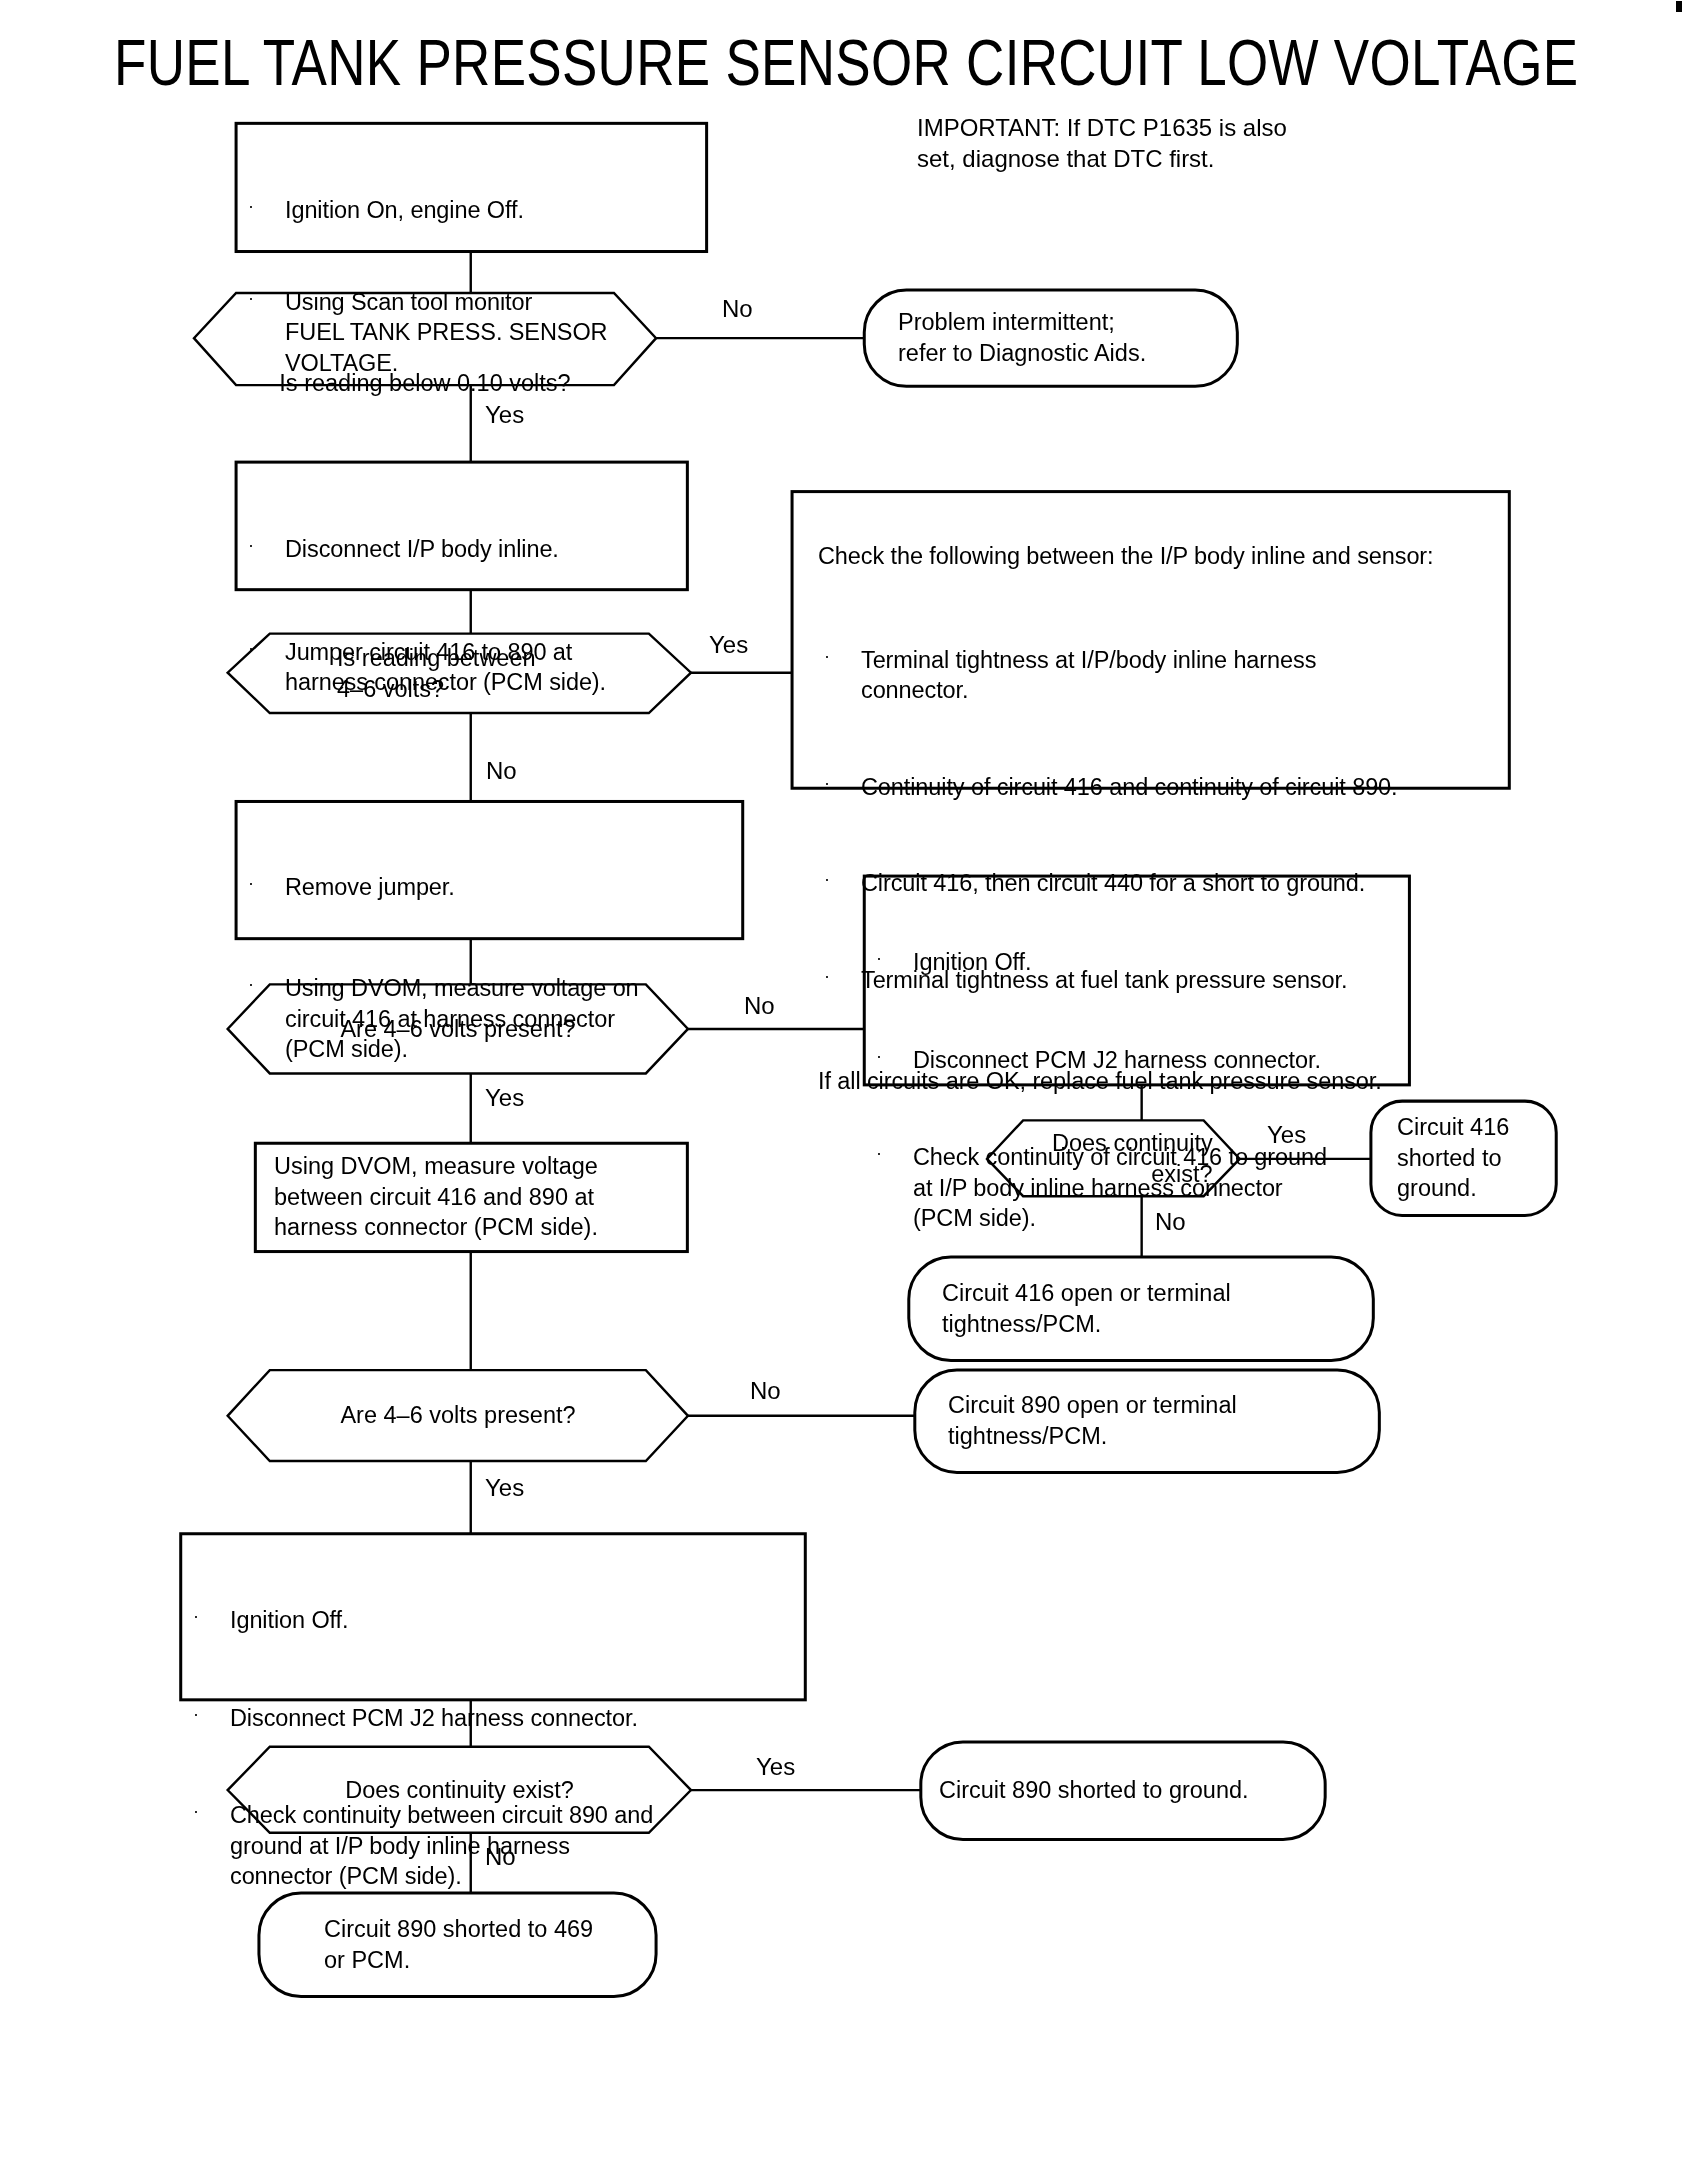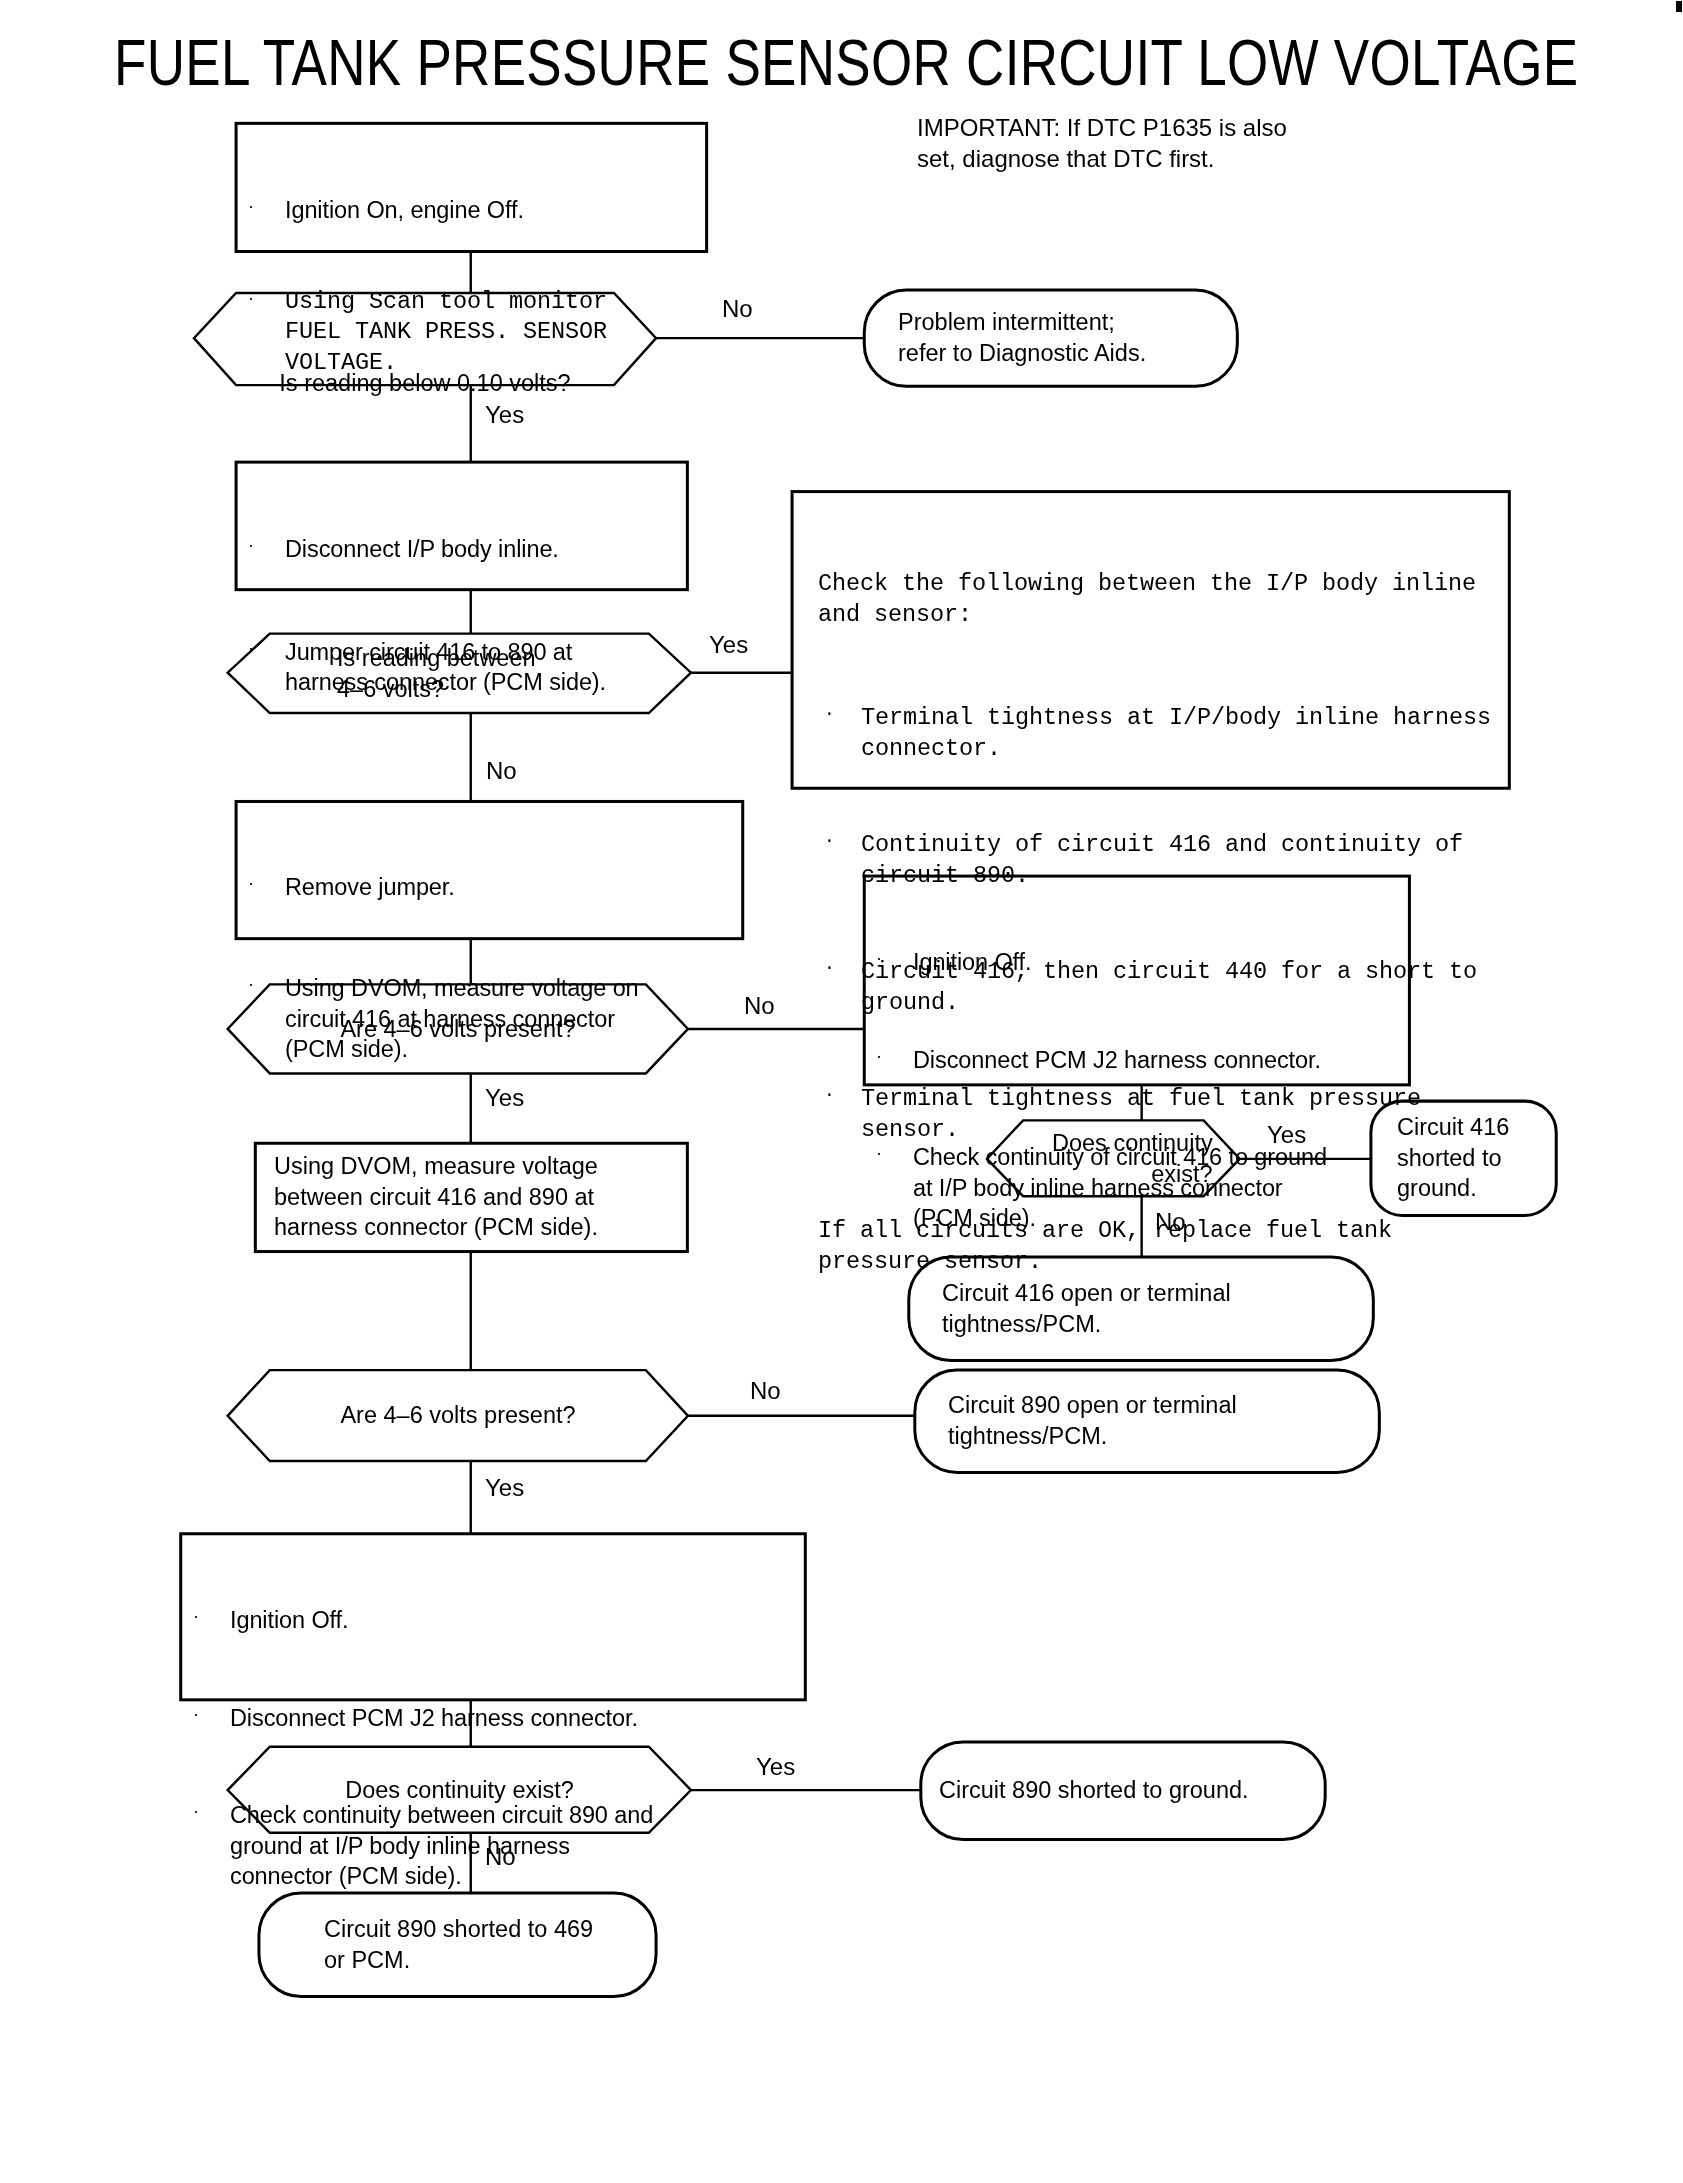--- a/index.html
+++ b/index.html
@@ -156,21 +156,21 @@
     <div>set, diagnose that DTC first.</div>
   </div>
 
   <div class="txtblock" style="left:242px; top:134px; width:459px;">
     <div class="bul-row">
       <span class="bul-dot">·</span>
       <span class="bul-txt" style="white-space: pre-line;">Ignition On, engine Off.</span>
     </div>
     <div class="bul-row">
       <span class="bul-dot">·</span>
-      <span class="bul-txt" style="white-space: pre-line; font-family: Liberation Mono, monospace;">Using Scan tool monitor
+      <span class="bul-txt" style="white-space: pre-line;">Using Scan tool monitor
 FUEL TANK PRESS. SENSOR
 VOLTAGE.</span>
     </div>
   </div>
 
   <div class="shapetext" style="left:236px; top:293px; width:378px; height:92px; justify-content:center; text-align:center;margin-top:44px;">
     <span>Is reading below 0.10 volts?</span>
   </div>
 
   <div class="shapetext" style="left:898px; top:290px; width:325px; height:96px;">
@@ -188,21 +188,21 @@
       <span class="bul-txt" style="white-space: pre-line;">Jumper circuit 416 to 890 at
 harness connector (PCM side).</span>
     </div>
   </div>
 
   <div class="shapetext" style="left:337px; top:634px; width:313px; height:79px;">
     <span style="white-space:pre-line;">Is reading between
 4–6 volts?</span>
   </div>
 
-  <div class="txtblock" style="left:818px; top:508px; width:680px;font-family:Liberation Mono, monospace;">
+  <div class="txtblock" style="left:818px; top:480px; width:680px;">
     <div class="plain-row" style="margin-bottom:12px;">Check the following between the I/P body inline and sensor:</div>
     <div class="bul-row">
       <span class="bul-dot">·</span>
       <span class="bul-txt" style="white-space: pre-line;">Terminal tightness at I/P/body inline harness
 connector.</span>
     </div>
     <div class="bul-row" style="margin-top:4.8px;">
       <span class="bul-dot">·</span>
       <span class="bul-txt" style="white-space: pre-line;">Continuity of circuit 416 and continuity of circuit 890.</span>
     </div>

